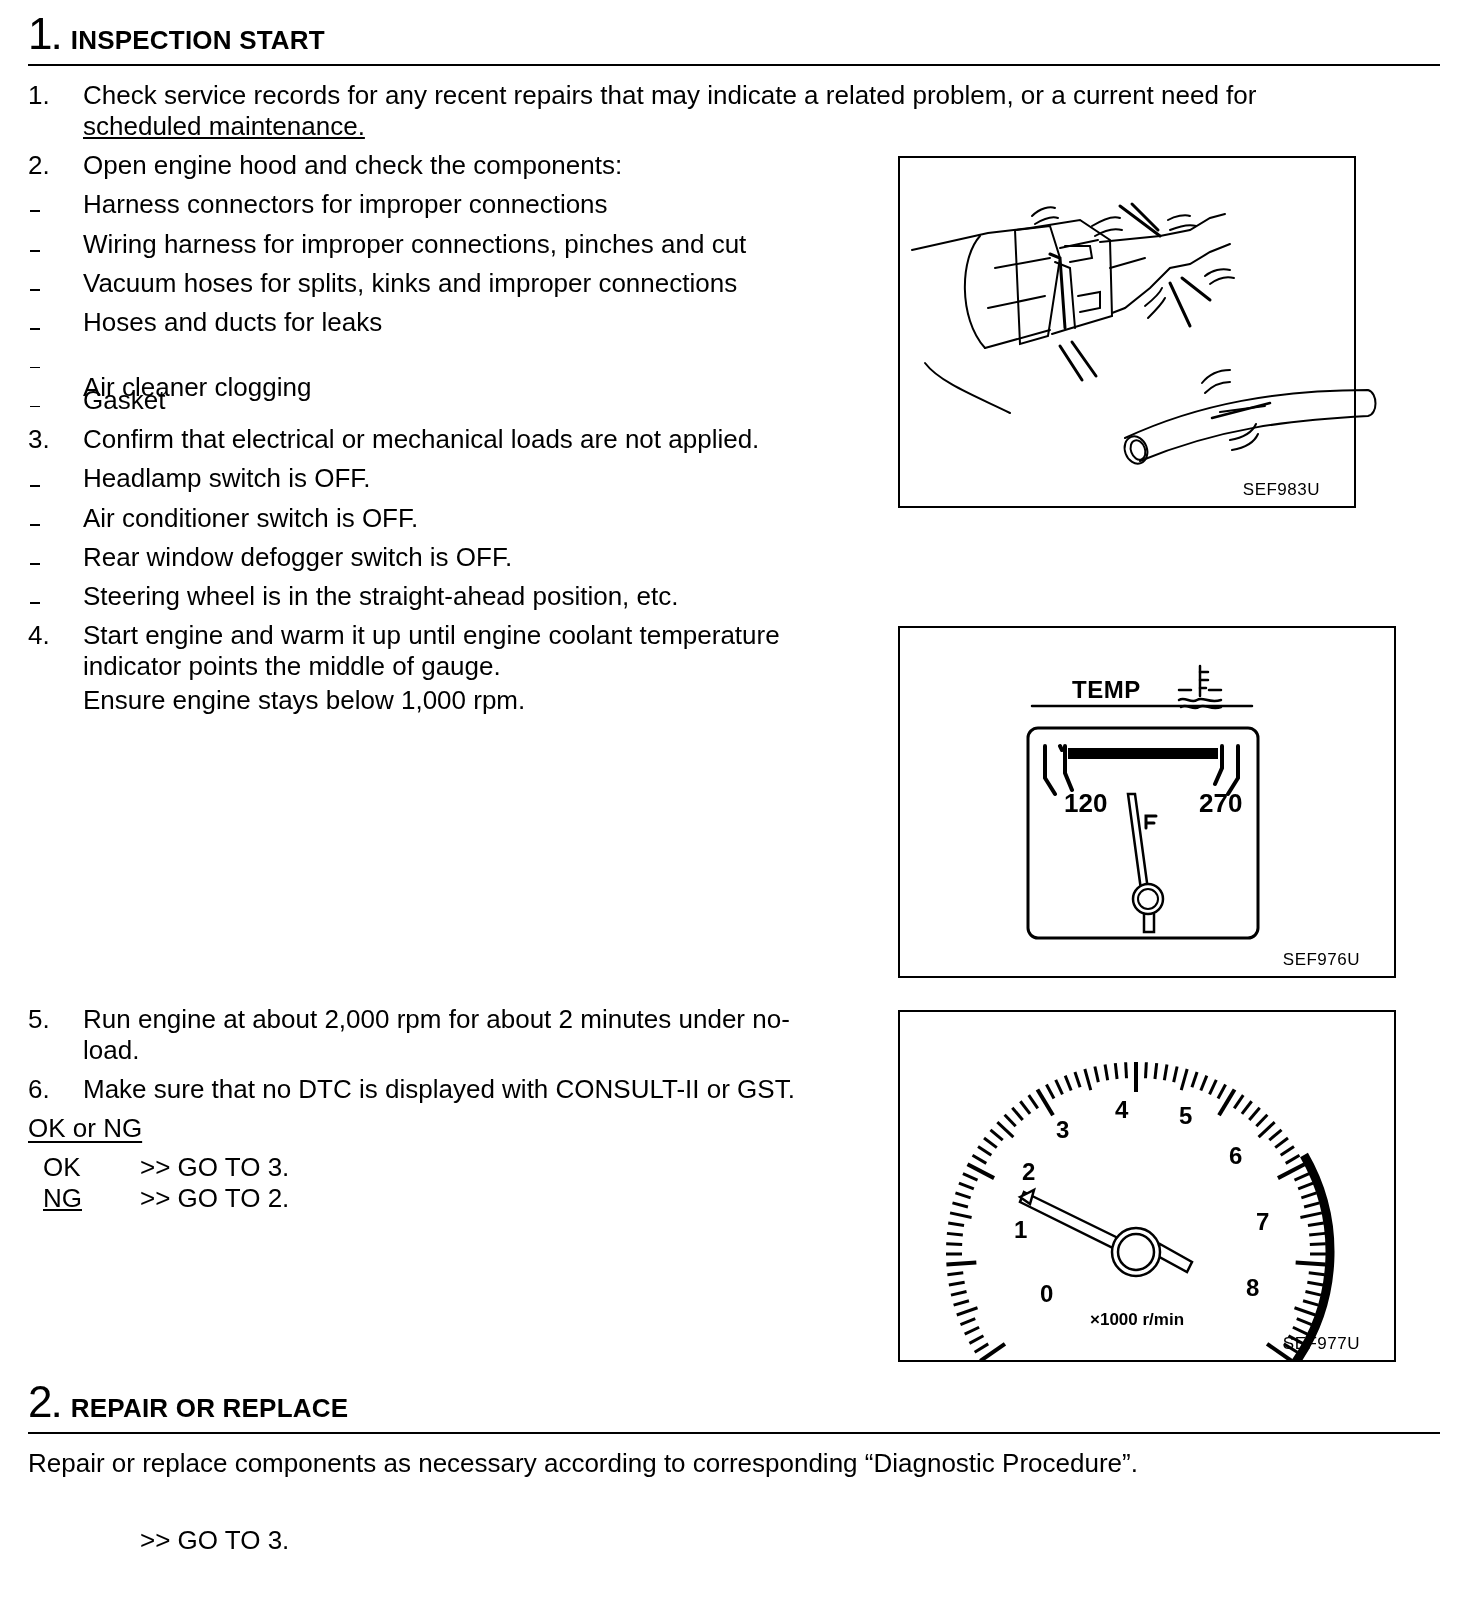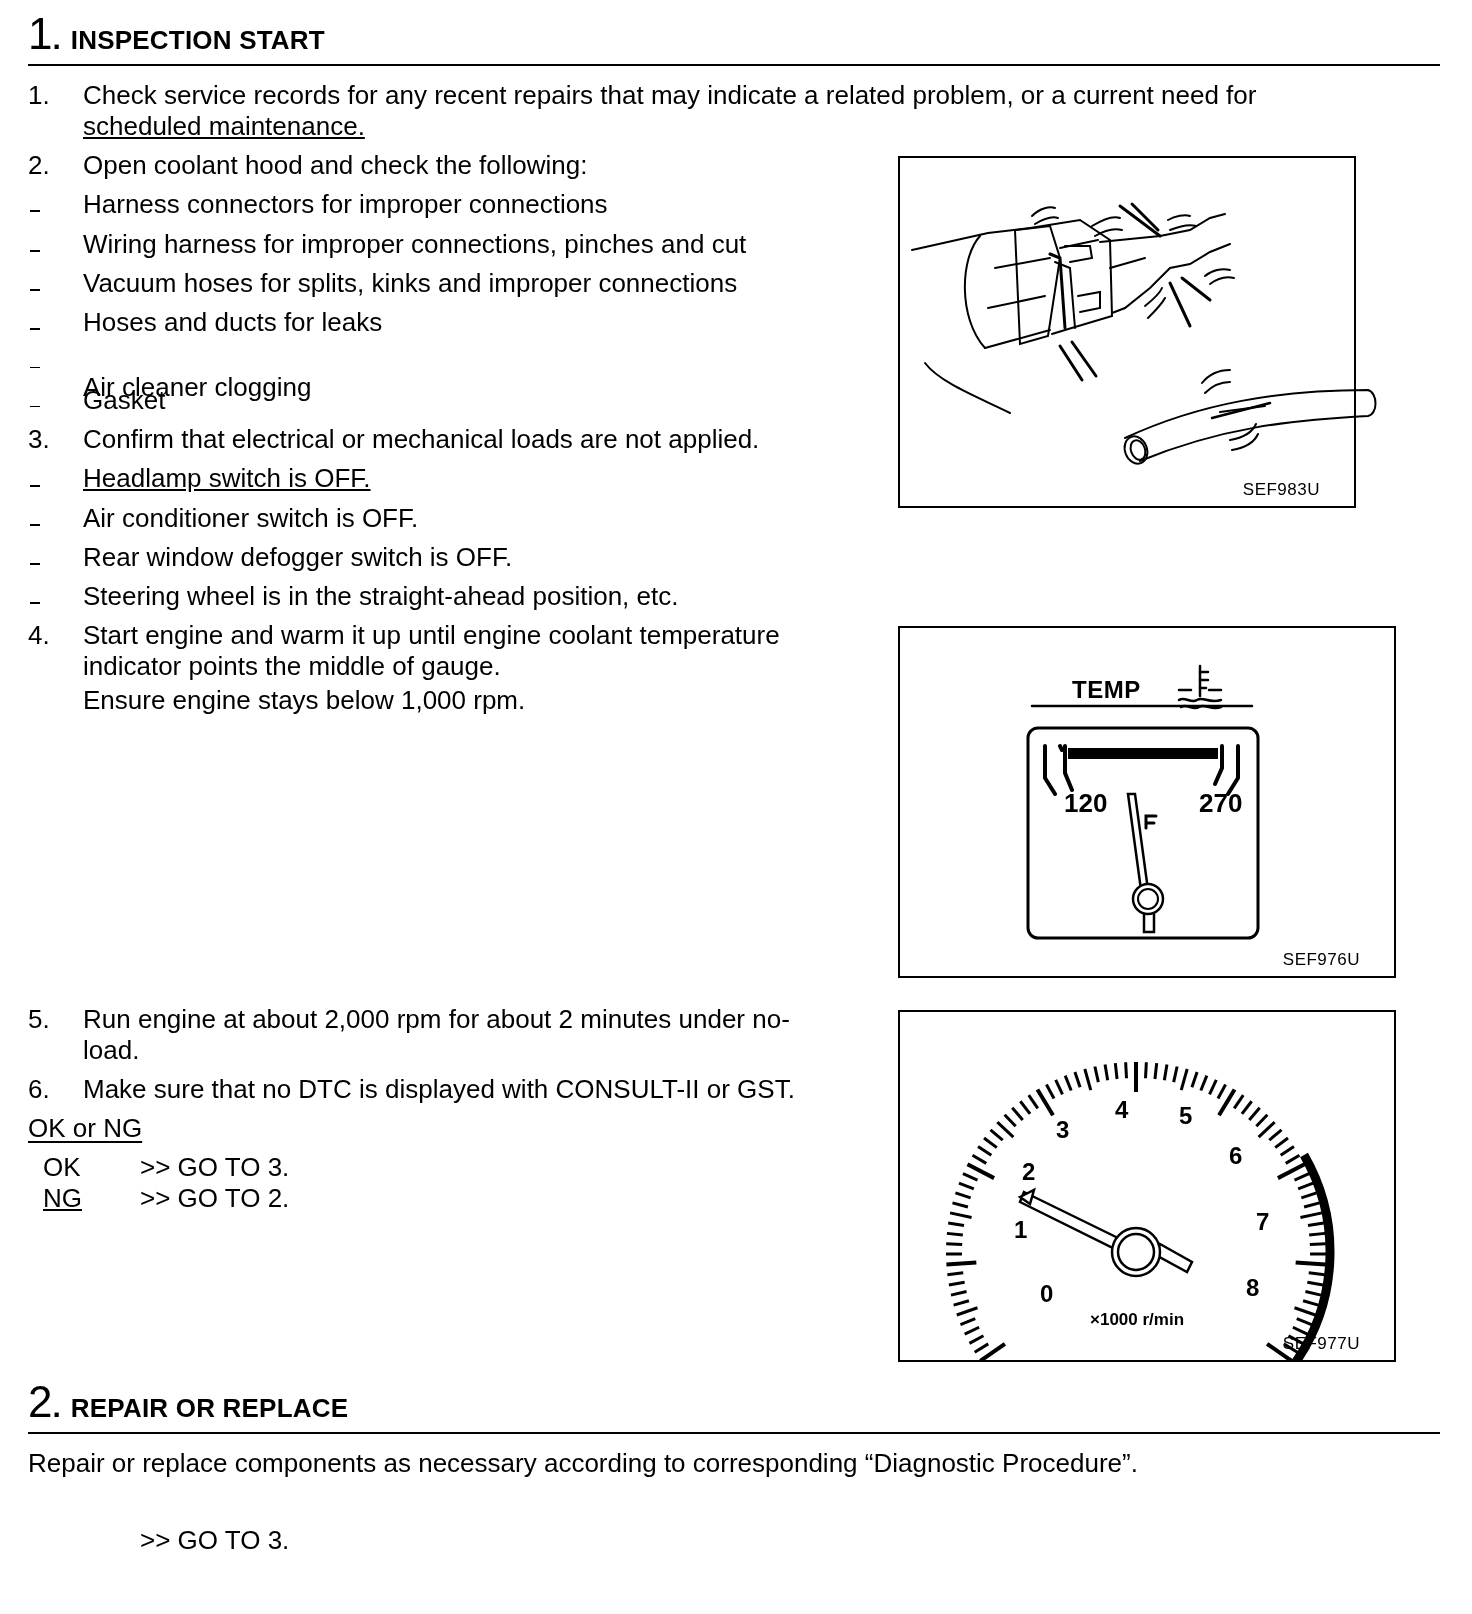--- a/index.html
+++ b/index.html
@@ -32,40 +32,40 @@
   <span class="sec-dot">.</span>
   <span class="sec-title">INSPECTION START</span>
 </div>
 <div class="rule" style="top:64px;"></div>
 
 <div class="mark" style="top:80px;">1.</div>
 <div class="txt justify" style="top:80px; width:1312px;">Check service records for any recent repairs that may indicate a related problem, or a current need for</div>
 <div class="txt" style="top:111px;text-decoration:underline;">scheduled maintenance.</div>
 
 <div class="mark" style="top:150px;">2.</div>
-<div class="txt" style="top:150px;">Open coolant hood and check the following:</div>
+<div class="txt" style="top:150px;">Open engine hood and check the components:</div>
 
 <div class="dash" style="top:210px;"></div>
 <div class="txt" style="top:189px;">Harness connectors for improper connections</div>
 <div class="dash" style="top:250px;"></div>
 <div class="txt" style="top:229px;">Wiring harness for improper connections, pinches and cut</div>
 <div class="dash" style="top:289px;"></div>
 <div class="txt" style="top:268px;">Vacuum hoses for splits, kinks and improper connections</div>
 <div class="dash" style="top:328px;"></div>
 <div class="txt" style="top:307px;">Hoses and ducts for leaks</div>
 <div class="dash thin" style="top:367px;"></div>
 <div class="txt" style="top:346px;margin-top:26px;">Air cleaner clogging</div>
 <div class="dash thin" style="top:406px;"></div>
 <div class="txt" style="top:385px;">Gasket</div>
 
 <div class="mark" style="top:424px;">3.</div>
 <div class="txt" style="top:424px;">Confirm that electrical or mechanical loads are not applied.</div>
 
 <div class="dash" style="top:485px;"></div>
-<div class="txt" style="top:463px;text-decoration:underline;">Headlamp switch is OFF.</div>
+<div class="txt" style="top:463px;">Headlamp switch is OFF.</div>
 <div class="dash" style="top:524px;"></div>
 <div class="txt" style="top:503px;">Air conditioner switch is OFF.</div>
 <div class="dash" style="top:563px;"></div>
 <div class="txt" style="top:542px;">Rear window defogger switch is OFF.</div>
 <div class="dash" style="top:602px;"></div>
 <div class="txt" style="top:581px;">Steering wheel is in the straight-ahead position, etc.</div>
 
 <div class="mark" style="top:620px;">4.</div>
 <div class="txt justify" style="top:620px; width:800px;">Start engine and warm it up until engine coolant temperature</div>
 <div class="txt" style="top:651px;">indicator points the middle of gauge.</div>

